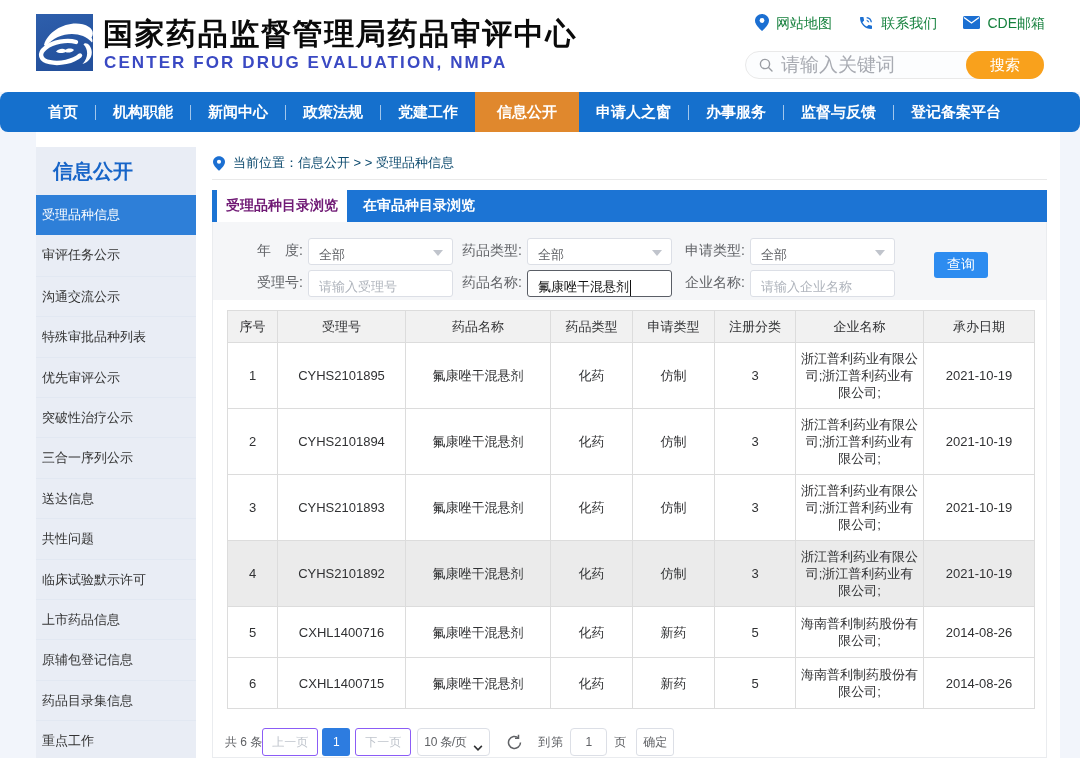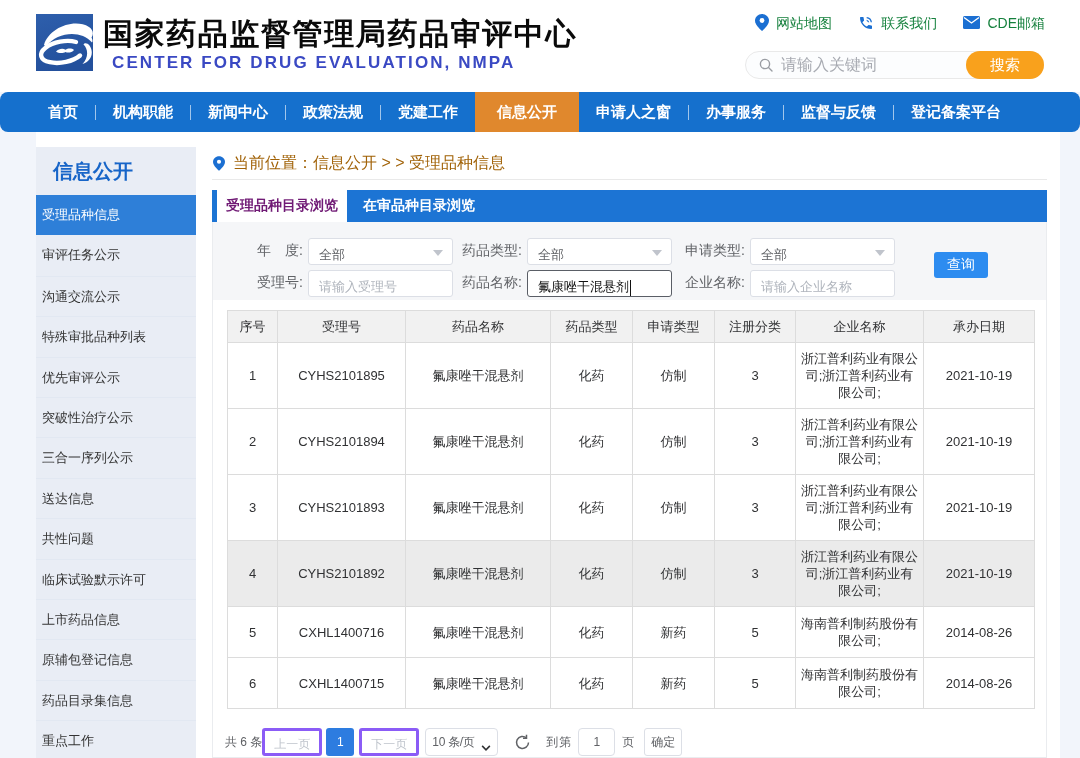--- a/index.html
+++ b/index.html
@@ -7,46 +7,46 @@
   body {
     font-family:"Liberation Sans", sans-serif;
     background:#F2F5FB;
     position:relative;
     color:#303133;
   }
   
   .header { position:absolute; left:0; top:0; width:1080px; height:92px; background:#FFFFFF; }
   .logo-box { position:absolute; left:36px; top:14px; width:57px; height:57px; }
   .brand-title { position:absolute; left:103px; top:14px; font-size:30px; font-weight:bold; color:#0A0A0A; letter-spacing:1.6px; white-space:nowrap; }
-  .brand-sub { position:absolute; left:104px; top:53px; font-size:17px; font-weight:bold; color:#3A49C3; letter-spacing:2.1px; white-space:nowrap;margin-left:8px; }
+  .brand-sub { position:absolute; left:104px; top:53px; font-size:17px; font-weight:bold; color:#3A49C3; letter-spacing:2.1px; white-space:nowrap; }
   .top-links { position:absolute; left:755px; top:13px; width:290px; height:22px; display:flex; justify-content:space-between; align-items:center; }
   .top-link { display:flex; align-items:center; gap:7px; font-size:14px; color:#15803d; cursor:pointer; }
   .search-bar { position:absolute; left:745px; top:51px; width:299px; height:28px; background:#FCFDFE; border:1px solid #E9E9E9; border-radius:14px; display:flex; align-items:center; }
   .search-bar .mag { margin-left:13px; flex:0 0 auto; display:flex; }
-  .search-input { border:none; outline:none; background:transparent; flex:1; margin-left:8px; font-size:16px; color:#333; font-family:"Liberation Sans", sans-serif; min-width:0; }
+  .search-input { border:none; outline:none; background:transparent; flex:1; margin-left:8px; font-size:19px; color:#333; font-family:"Liberation Sans", sans-serif; min-width:0; }
   .search-input::placeholder { color:#A8ABB2; }
   .search-btn { width:78px; height:28px; margin:-1px; flex:0 0 auto; background:#F9A11C; color:#fff; font-size:15px; border:none; border-radius:14px; cursor:pointer; font-family:"Liberation Sans", sans-serif; }
   
   .nav { position:absolute; left:0; top:92px; width:1080px; height:40px; background:#1570CD; display:flex; align-items:stretch; padding-left:31px;border-radius:8px; }
   .nav-item { display:flex; align-items:center; padding:0 17px; color:#fff; font-size:15px; font-weight:bold; cursor:pointer; white-space:nowrap; }
   .nav-item.active { background:#E0882D; padding:0 22px; }
   .nav-sep { width:1px; height:15px; background:rgba(255,255,255,0.6); align-self:center; }
   
   .main { position:absolute; left:36px; top:132px; width:1024px; height:626px; background:#FFFFFF; }
   
   .sidebar { position:absolute; left:0; top:15px; width:160px; height:611px; background:#E9EDF5; }
   .side-title { height:48px; line-height:48px; padding-left:17px; font-size:20px; font-weight:bold; color:#1765C8; }
   .side-item { height:40.4px; line-height:40.4px; padding-left:6px; font-size:13px; color:#333; cursor:pointer; border-top:1px solid #E2E8F2; }
   .side-item:first-of-type { border-top:none; }
   .side-item.active { background:#2E7FD8; color:#fff; border-top:none; }
   .side-item.active + .side-item { border-top:none; }
   
   .content { position:absolute; left:176px; top:15px; width:835px; height:611px; }
   .crumb { height:33px; display:flex; align-items:center; gap:8px; border-bottom:1px solid #E9E9E9; padding-left:1px; }
-  .crumb-text { font-size:16px; color:#a16207; }
+  .crumb-text { font-size:13px; color:#0c4a6e; }
   .tabbar { margin-top:10px; height:32px; background:#1C74D4; display:flex; }
   .tab { height:32px; display:flex; align-items:center; padding:0 16px; font-size:14px; font-weight:bold; color:#fff; cursor:pointer; }
   .tab.active { background:#fff; color:#701a75; margin-left:5px; padding:0 9px; }
   .panel-body { border:1px solid #EAECEF; border-top:none; height:536px; background:#fff; }
   
   .filter { height:78px; background:#F5F6F8; position:relative; padding-top:15px; }
   .f-row { display:flex; align-items:center; height:28px; margin-top:0; }
   .f-row + .f-row { margin-top:4px; }
   .f-label { font-size:14px; color:#606266; text-align:right; white-space:pre; }
   .fl1 { width:90px; }
@@ -67,21 +67,21 @@
   .grid th { background:#F1F1F1; height:32px; padding:0 4px; font-weight:normal; color:#303133; }
   .grid td { word-break:break-all; }
   .grid tr.hl td { background:#EBEBEB; }
   .grid td.nowrap { white-space:nowrap; }
   .c0{width:50px;} .c1{width:128px;} .c2{width:145px;} .c3{width:82px;} .c4{width:82px;} .c5{width:81px;} .c6{width:128px;} .c7{width:111px;}
   tr.tall td { height:66px; }
   tr.short td { height:51px; }
   
   .pager { margin:19px 0 0 12px; display:flex; align-items:center; height:28px; font-size:12px; color:#606266; }
   .pg-total { margin-right:-5px; }
-  .pg-btn { height:28px; line-height:26px; padding:0 9px; background:#fff; border:3px solid #8b5cf6; border-radius:3px; color:#BFC4CC; margin-left:5px; cursor:default; }
+  .pg-btn { height:28px; line-height:26px; padding:0 9px; background:#fff; border:1px solid #8b5cf6; border-radius:3px; color:#BFC4CC; margin-left:5px; cursor:default; }
   .pg-num { width:28px; height:28px; line-height:28px; text-align:center; background:#2D7CE0; color:#fff; border-radius:3px; margin-left:4px; cursor:pointer; }
   .pg-size { position:relative; width:73px; height:28px; border:1px solid #DCDFE6; border-radius:4px; margin-left:6px; background:#fff; display:flex; align-items:center; cursor:pointer; }
   .pg-size .val { margin-left:6px; color:#606266; letter-spacing:-0.3px; }
   .pg-refresh { margin-left:16px; display:flex; cursor:pointer; }
   .pg-goto-label { margin-left:15px; letter-spacing:1px; }
   .pg-input { width:37px; height:28px; border:1px solid #DCDFE6; border-radius:4px; margin-left:6px; text-align:center; font-size:12px; color:#606266; outline:none; font-family:"Liberation Sans", sans-serif; }
   .pg-page { margin-left:7px; }
   .pg-ok { height:28px; padding:0 6px; background:#fff; border:1px solid #DCDFE6; border-radius:3px; color:#606266; font-size:12px; margin-left:10px; cursor:pointer; font-family:"Liberation Sans", sans-serif; }
   .vee { position:absolute; right:6px; top:11px; }
 </style>

